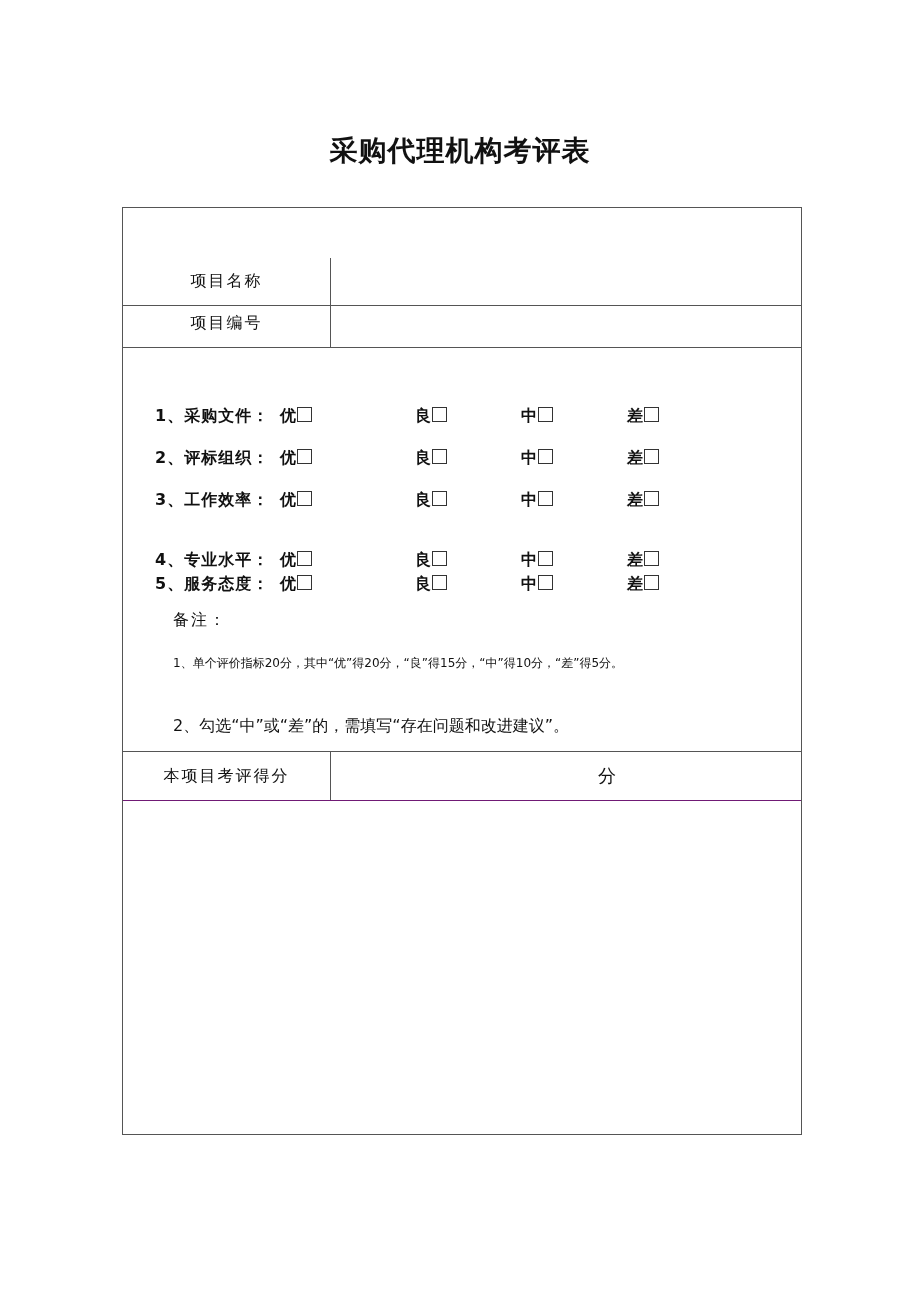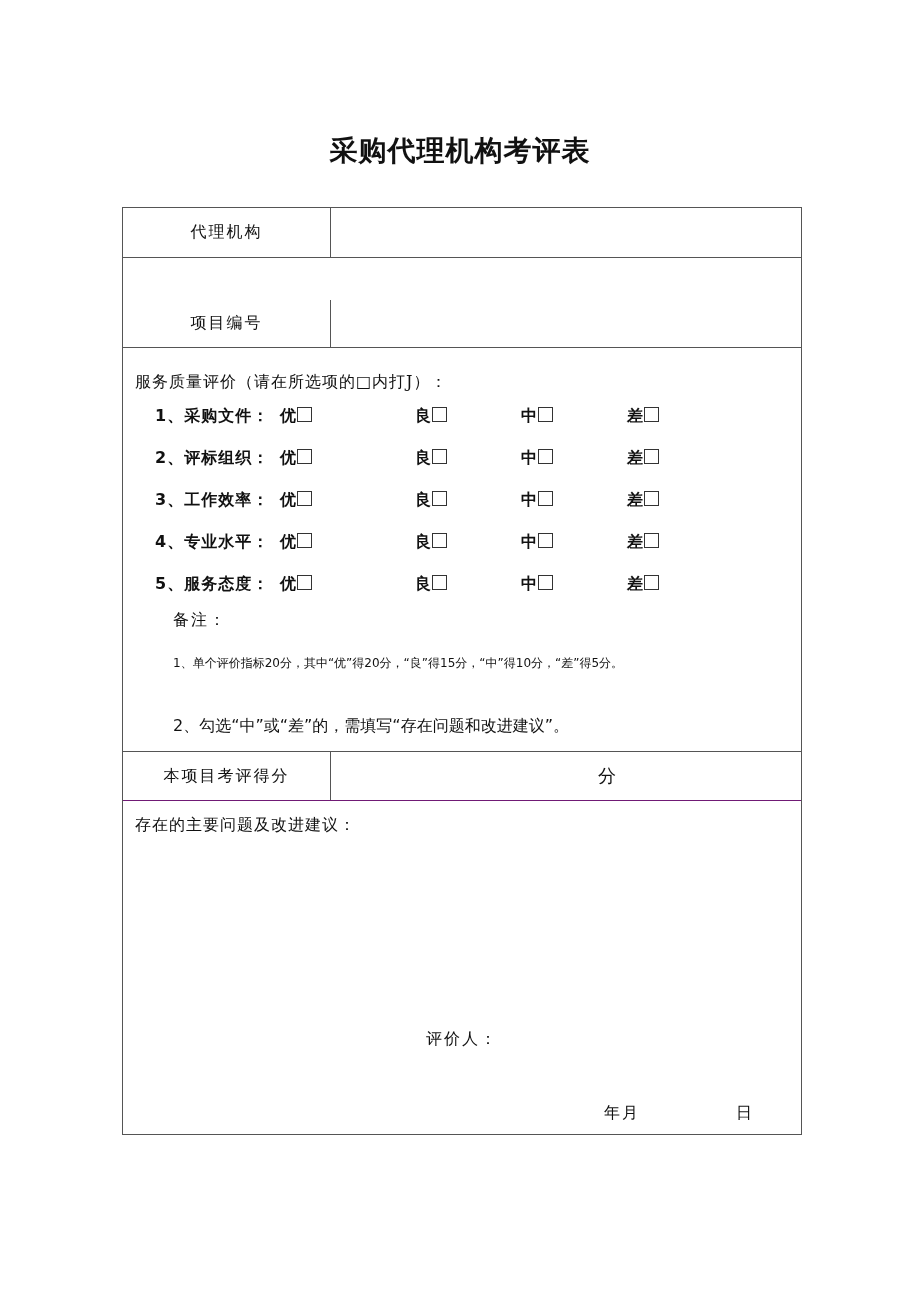--- a/index.html
+++ b/index.html
@@ -27,31 +27,30 @@
   .date-ym { position: absolute; left: 481px; top: 302px; letter-spacing: 2px; }
   .date-d { position: absolute; left: 613px; top: 302px; }
 </style>
 </head>
 <body>
 
 <div class="title">采购代理机构考评表</div>
 
 <div class="form">
 
-  <div class="row" style="top:0;height:50px;">
-    <div class="label-cell">代理机构</div>
+  <div class="row" style="top:50px;height:48px;">
+    <div class="label-cell">项目名称</div>
     <div class="value-cell"></div>
   </div>
   <div class="row" style="top:92px;height:48px;">
     <div class="label-cell">项目编号</div>
     <div class="value-cell"></div>
   </div>
 
   <div class="eval">
-    <div class="eval-head">服务质量评价（请在所选项的□内打J）：</div>
 
     <div class="crit" style="top:52px;">
       <span class="name">1、采购文件：</span>
       <span class="opt" style="left:125px;"><span style="position:static">优</span><i class="box"></i></span>
       <span class="opt" style="left:260px;"><span style="position:static">良</span><i class="box"></i></span>
       <span class="opt" style="left:366px;"><span style="position:static">中</span><i class="box"></i></span>
       <span class="opt" style="left:472px;"><span style="position:static">差</span><i class="box"></i></span>
     </div>
 
     <div class="crit" style="top:94px;">
@@ -63,21 +62,21 @@
     </div>
 
     <div class="crit" style="top:136px;">
       <span class="name">3、工作效率：</span>
       <span class="opt" style="left:125px;"><span style="position:static">优</span><i class="box"></i></span>
       <span class="opt" style="left:260px;"><span style="position:static">良</span><i class="box"></i></span>
       <span class="opt" style="left:366px;"><span style="position:static">中</span><i class="box"></i></span>
       <span class="opt" style="left:472px;"><span style="position:static">差</span><i class="box"></i></span>
     </div>
 
-    <div class="crit" style="top:178px;">
+    <div class="crit" style="top:196px;">
       <span class="name">4、专业水平：</span>
       <span class="opt" style="left:125px;"><span style="position:static">优</span><i class="box"></i></span>
       <span class="opt" style="left:260px;"><span style="position:static">良</span><i class="box"></i></span>
       <span class="opt" style="left:366px;"><span style="position:static">中</span><i class="box"></i></span>
       <span class="opt" style="left:472px;"><span style="position:static">差</span><i class="box"></i></span>
     </div>
 
     <div class="crit" style="top:220px;">
       <span class="name">5、服务态度：</span>
       <span class="opt" style="left:125px;"><span style="position:static">优</span><i class="box"></i></span>
@@ -91,19 +90,13 @@
     <div class="note2">2、勾选“中”或“差”的，需填写“存在问题和改进建议”。</div>
   </div>
 
   <div class="score">
     <div class="label-cell">本项目考评得分</div>
     <div class="value-cell">
       <span style="margin-left:82px">分</span>
     </div>
   </div>
 
-  <div class="issues">
-    <div class="issues-label">存在的主要问题及改进建议：</div>
-    <div class="evaluator">评价人：</div>
-    <div class="date-ym">年月</div>
-    <div class="date-d">日</div>
-  </div>
 </div>
 
 </body></html>

